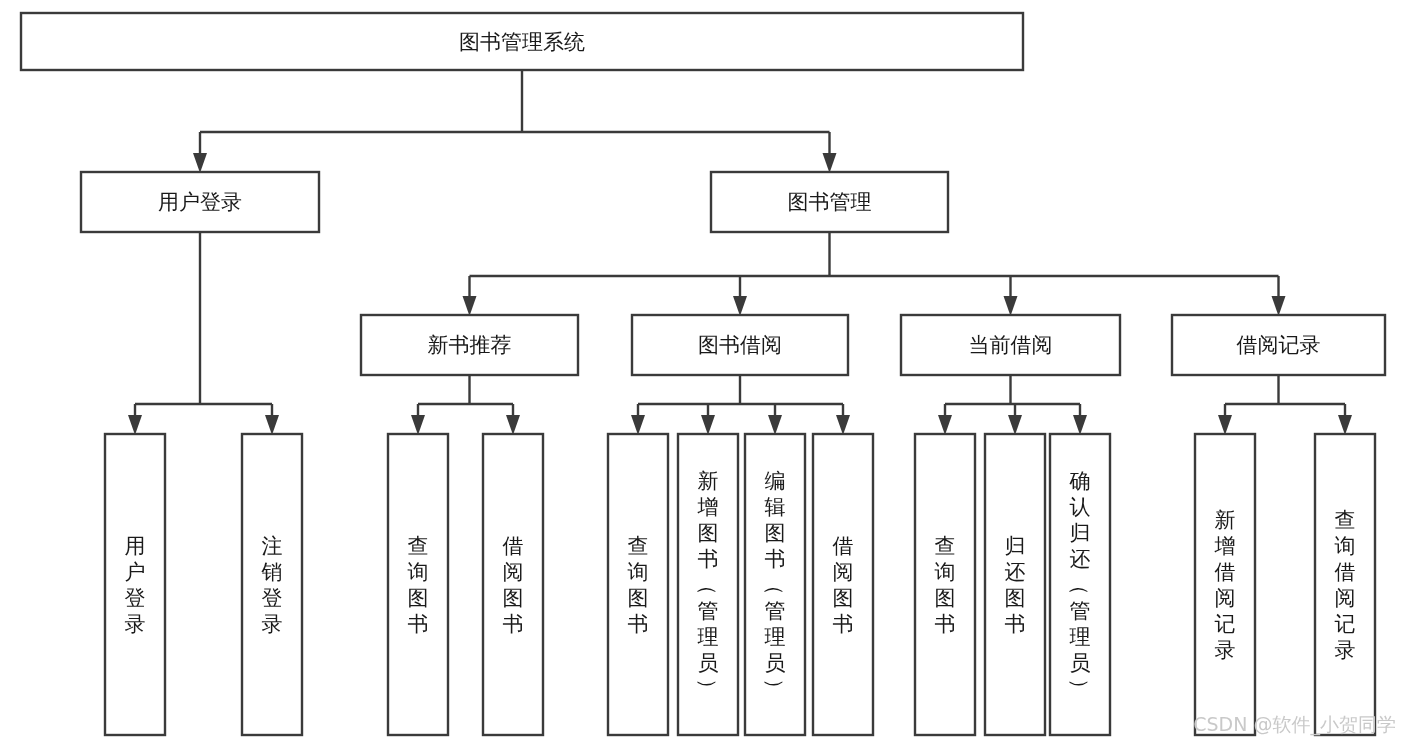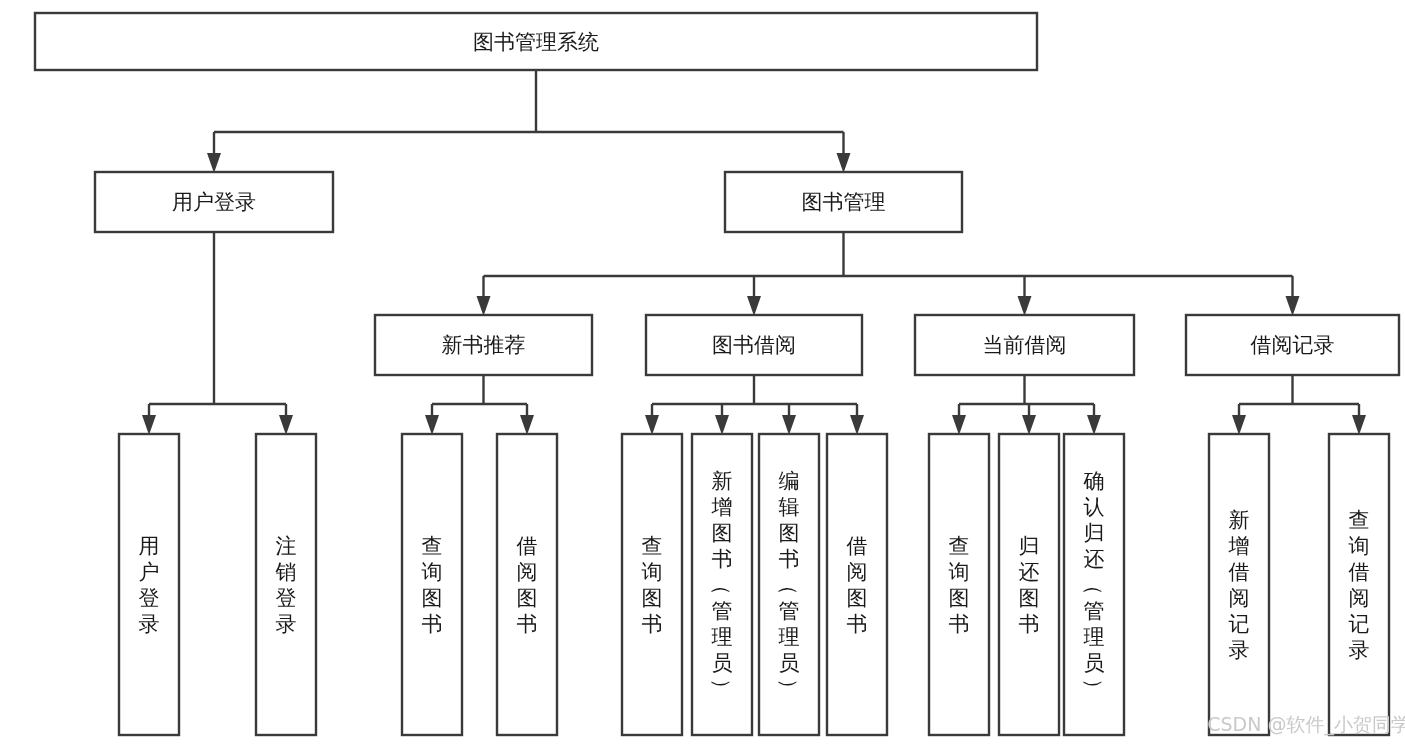--- a/index.html
+++ b/index.html
@@ -12,21 +12,20 @@
     width: 1405px;
     height: 747px;
     font-family: "DejaVu Sans", "Liberation Sans", sans-serif;
     overflow: hidden;
   }
   #diagram-root {
     position: relative;
     width: 1228px;
     height: 747px;
     background: #ffffff;
-    margin-left: 14px;
   }
   svg#diagram-svg {
     position: absolute;
     left: 0;
     top: 0;
     width: 1405px;
     height: 747px;
     display: block;
   }
   .node-box {

